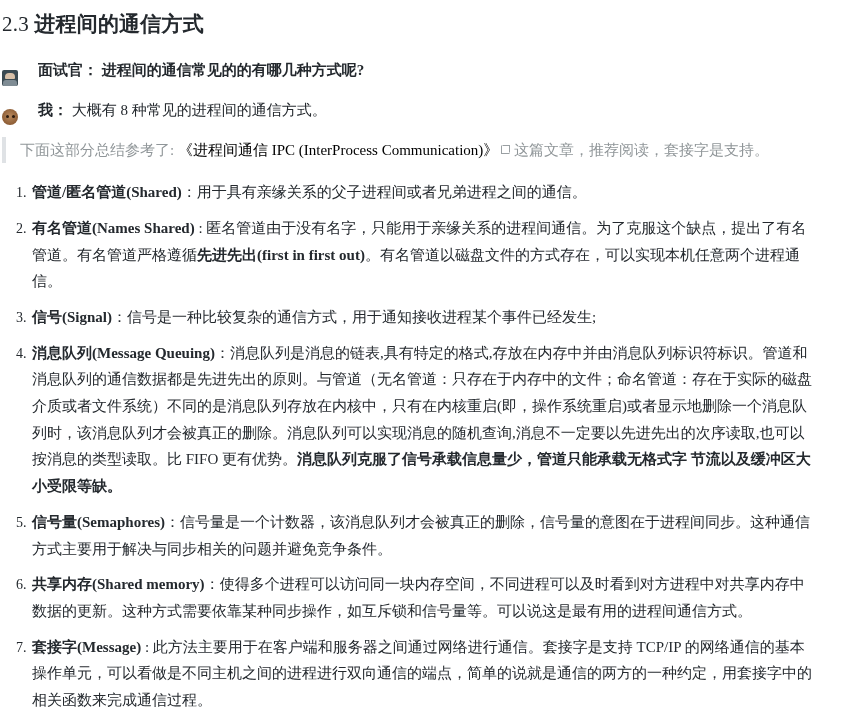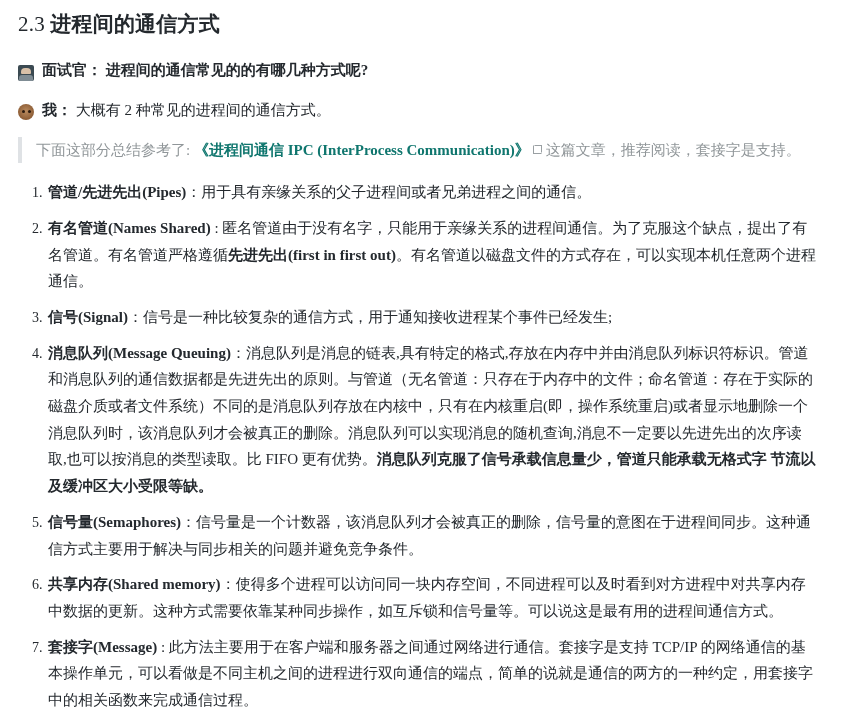--- a/index.html
+++ b/index.html
@@ -8,21 +8,21 @@
     background: #ffffff;
   }
   body {
     width: 848px;
     height: 728px;
     font-family: "Liberation Serif", "DejaVu Serif", serif;
     color: #24292e;
     overflow: hidden;
   }
   .page {
-    padding: 6px 10px 0 18px;
+    padding: 6px 10px 0 2px;
     width: 827px;
   }
   h2.section-title {
     font-family: "Liberation Serif", serif;
     font-size: 21px;
     font-weight: normal;
     margin: 4px 0 14px 0;
     padding: 0 0 6px 0;
     color: #24292e;
     letter-spacing: 0.2px;
@@ -31,22 +31,22 @@
     font-weight: normal;
   }
   h2.section-title .zh {
     font-weight: bold;
   }
   .qa-line {
     font-size: 15px;
     line-height: 1.7;
     margin: 0 0 14px 0;
     display: flex;
-    align-items: center;
-    gap: 4px;
+    align-items: flex-end;
+    gap: 16px;
   }
   .emoji-badge {
     display: inline-block;
     width: 16px; height: 16px;
     margin-right: 4px;
     position: relative;
     top: 2px;
     flex: 0 0 auto;
   }
   .emoji-interviewer {
@@ -96,23 +96,23 @@
   }
   blockquote.note {
     margin: 0 0 16px 0;
     padding: 0 0 0 14px;
     border-left: 4px solid #dfe2e5;
     color: #909699;
     font-size: 15px;
     line-height: 1.75;
   }
   blockquote.note a {
-    color: #0f766e;
+    color: #000000;
     text-decoration: none;
-    font-weight: bold;
+    font-weight: normal;
   }
   .ext-link-icon {
     display: inline-block;
     width: 9px; height: 9px;
     margin-left: 3px;
     position: relative;
     vertical-align: 1px;
   }
   .ext-link-icon::before {
     content: "";
@@ -163,33 +163,33 @@
     <span>
       <span class="qa-label">面试官：</span>
       <span class="qa-text">进程间的通信常见的的有哪几种方式呢?</span>
     </span>
   </p>
 
   <p class="qa-line">
     <span class="emoji-badge emoji-me"></span>
     <span>
       <span class="qa-label">我：</span>
-      <span class="qa-text-normal">大概有 2 种常见的进程间的通信方式。</span>
+      <span class="qa-text-normal">大概有 8 种常见的进程间的通信方式。</span>
     </span>
   </p>
 
   <blockquote class="note">
     <span>下面这部分总结参考了:</span>
     <a href="#">《进程间通信 IPC (InterProcess Communication)》</a><span class="ext-link-icon"></span>
     <span>这篇文章，推荐阅读，套接字是支持。</span>
   </blockquote>
 
   <ol class="items">
     <li>
-      <b class="term">管道/先进先出(Pipes)</b><span>：</span><span>用于具有亲缘关系的父子进程间或者兄弟进程之间的通信。</span>
+      <b class="term">管道/匿名管道(Shared)</b><span>：</span><span>用于具有亲缘关系的父子进程间或者兄弟进程之间的通信。</span>
     </li>
     <li>
       <b class="term">有名管道(Names Shared)</b><span> : </span><span>匿名管道由于没有名字，只能用于亲缘关系的进程间通信。为了克服这个缺点，提出了有名管道。有名管道严格遵循</span><b>先进先出(first in first out)</b><span>。有名管道以磁盘文件的方式存在，可以实现本机任意两个进程通信。</span>
     </li>
     <li>
       <b class="term">信号(Signal)</b><span>：</span><span>信号是一种比较复杂的通信方式，用于通知接收进程某个事件已经发生;</span>
     </li>
     <li>
       <b class="term">消息队列(Message Queuing)</b><span>：</span><span>消息队列是消息的链表,具有特定的格式,存放在内存中并由消息队列标识符标识。管道和消息队列的通信数据都是先进先出的原则。与管道（无名管道：只存在于内存中的文件；命名管道：存在于实际的磁盘介质或者文件系统）不同的是消息队列存放在内核中，只有在内核重启(即，操作系统重启)或者显示地删除一个消息队列时，该消息队列才会被真正的删除。消息队列可以实现消息的随机查询,消息不一定要以先进先出的次序读取,也可以按消息的类型读取。比 FIFO 更有优势。</span><b>消息队列克服了信号承载信息量少，管道只能承载无格式字 节流以及缓冲区大小受限等缺。</b>
     </li>

